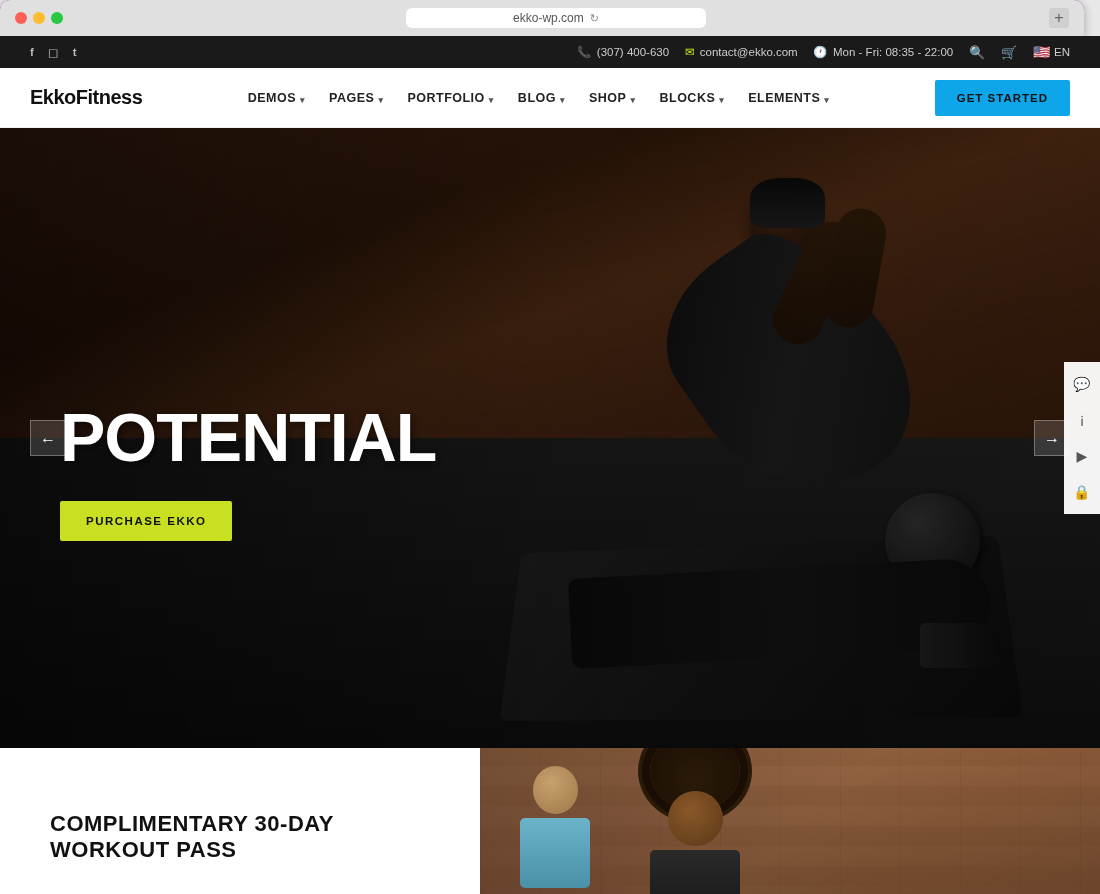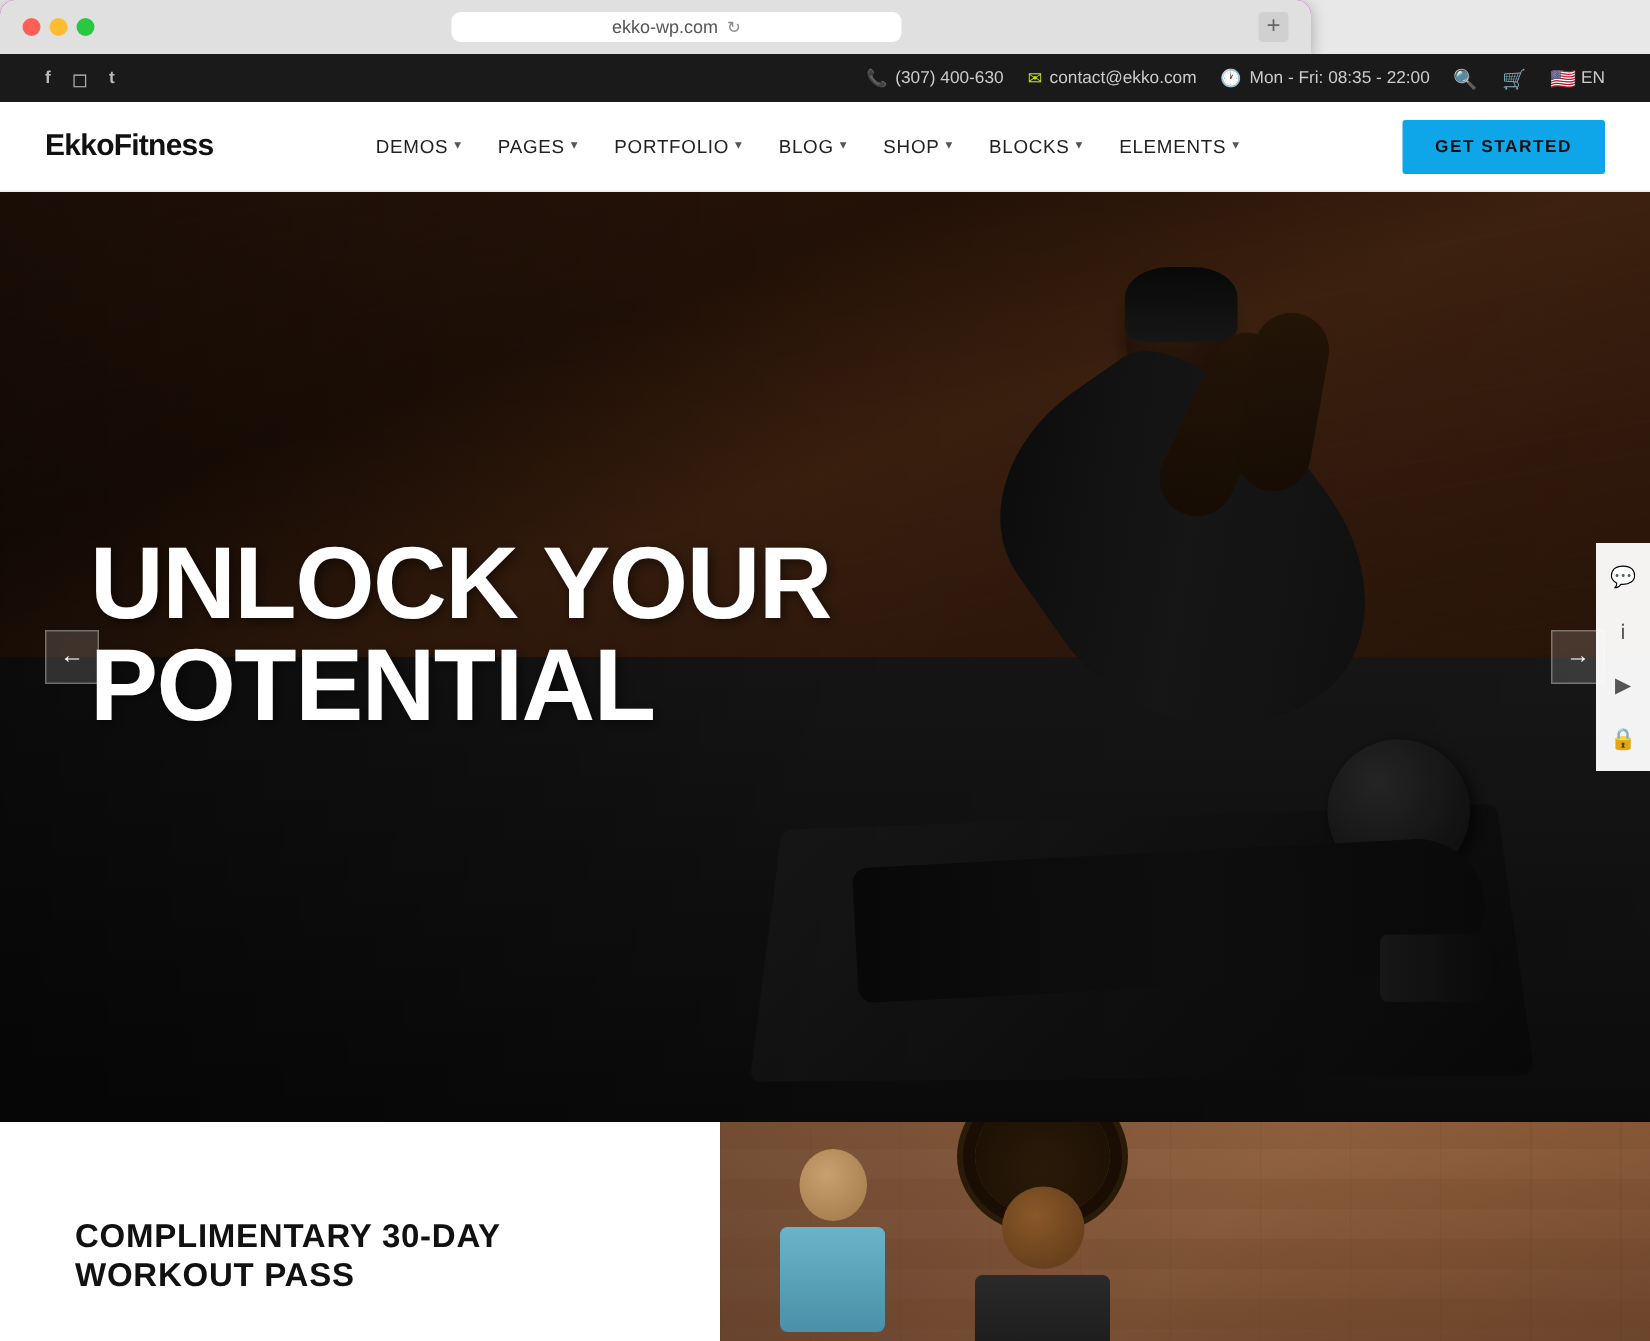--- a/index.html
+++ b/index.html
@@ -1,20 +1,20 @@
 <!DOCTYPE html>
 <html><head>
   <meta charset="utf-8">
   <style>
     * { margin: 0; padding: 0; box-sizing: border-box; }
     body { width: 1100px; height: 894px; overflow: hidden; font-family: -apple-system, BlinkMacSystemFont, 'Segoe UI', sans-serif; background: #e8e8e8; }
 
     
     .browser-chrome {
-      width: 874px;
+      width: 1084px;
       background: #a21caf;
       border-radius: 10px 10px 0 0;
       box-shadow: 0 2px 10px rgba(0,0,0,0.3);
     }
     .browser-titlebar {
       display: flex;
       align-items: center;
       padding: 10px 15px;
       background: #e0e0e0;
       border-radius: 10px 10px 0 0;
@@ -101,26 +101,26 @@
     .nav-links {
       display: flex;
       align-items: center;
       gap: 4px;
       list-style: none;
     }
     .nav-links li a {
       text-decoration: none;
       color: #222;
       font-size: 12.5px;
-      font-weight: 400;
+      font-weight: 700;
       letter-spacing: 0.5px;
       padding: 6px 10px;
       text-transform: uppercase;
       display: flex;
-      align-items: flex-start;
+      align-items: flex-end;
       gap: 4px;
     }
     .nav-links li a .arrow { font-size: 9px; color: #555; }
     .cta-btn {
       background: #0ea5e9;
       color: #111;
       font-size: 11.5px;
       font-weight: 700;
       letter-spacing: 1px;
       text-transform: uppercase;
@@ -433,23 +433,24 @@
         <div style="position:absolute; bottom:40px; right:-30px; width:420px; height:90px; background:linear-gradient(90deg, #0a0a0a, #111 50%, #0a0a0a); border-radius:10px 45px 45px 10px; transform:rotate(-3deg);"></div>
 
         <div style="position:absolute; bottom:30px; right:-40px; width:80px; height:45px; background:linear-gradient(90deg, #1a1a1a, #0a0a0a); border-radius:5px 20px 20px 5px;"></div>
       </div>
 
       <div class="hero-overlay"></div>
     </div>
 
     <div class="hero-content">
       <h1 class="hero-headline">
-        <span>UNLOCK YOUR</span><br>
+        <br>
         <span>POTENTIAL</span>
       </h1>
+      <button class="hero-btn">PURCHASE EKKO</button>
     </div>
 
     <div class="hero-arrow hero-arrow-left">←</div>
     <div class="hero-arrow hero-arrow-right">→</div>
 
     <div class="side-panel">
       <div class="side-panel-icon">💬</div>
       <div class="side-panel-icon">ℹ</div>
       <div class="side-panel-icon">▶</div>
       <div class="side-panel-icon">🔒</div>

